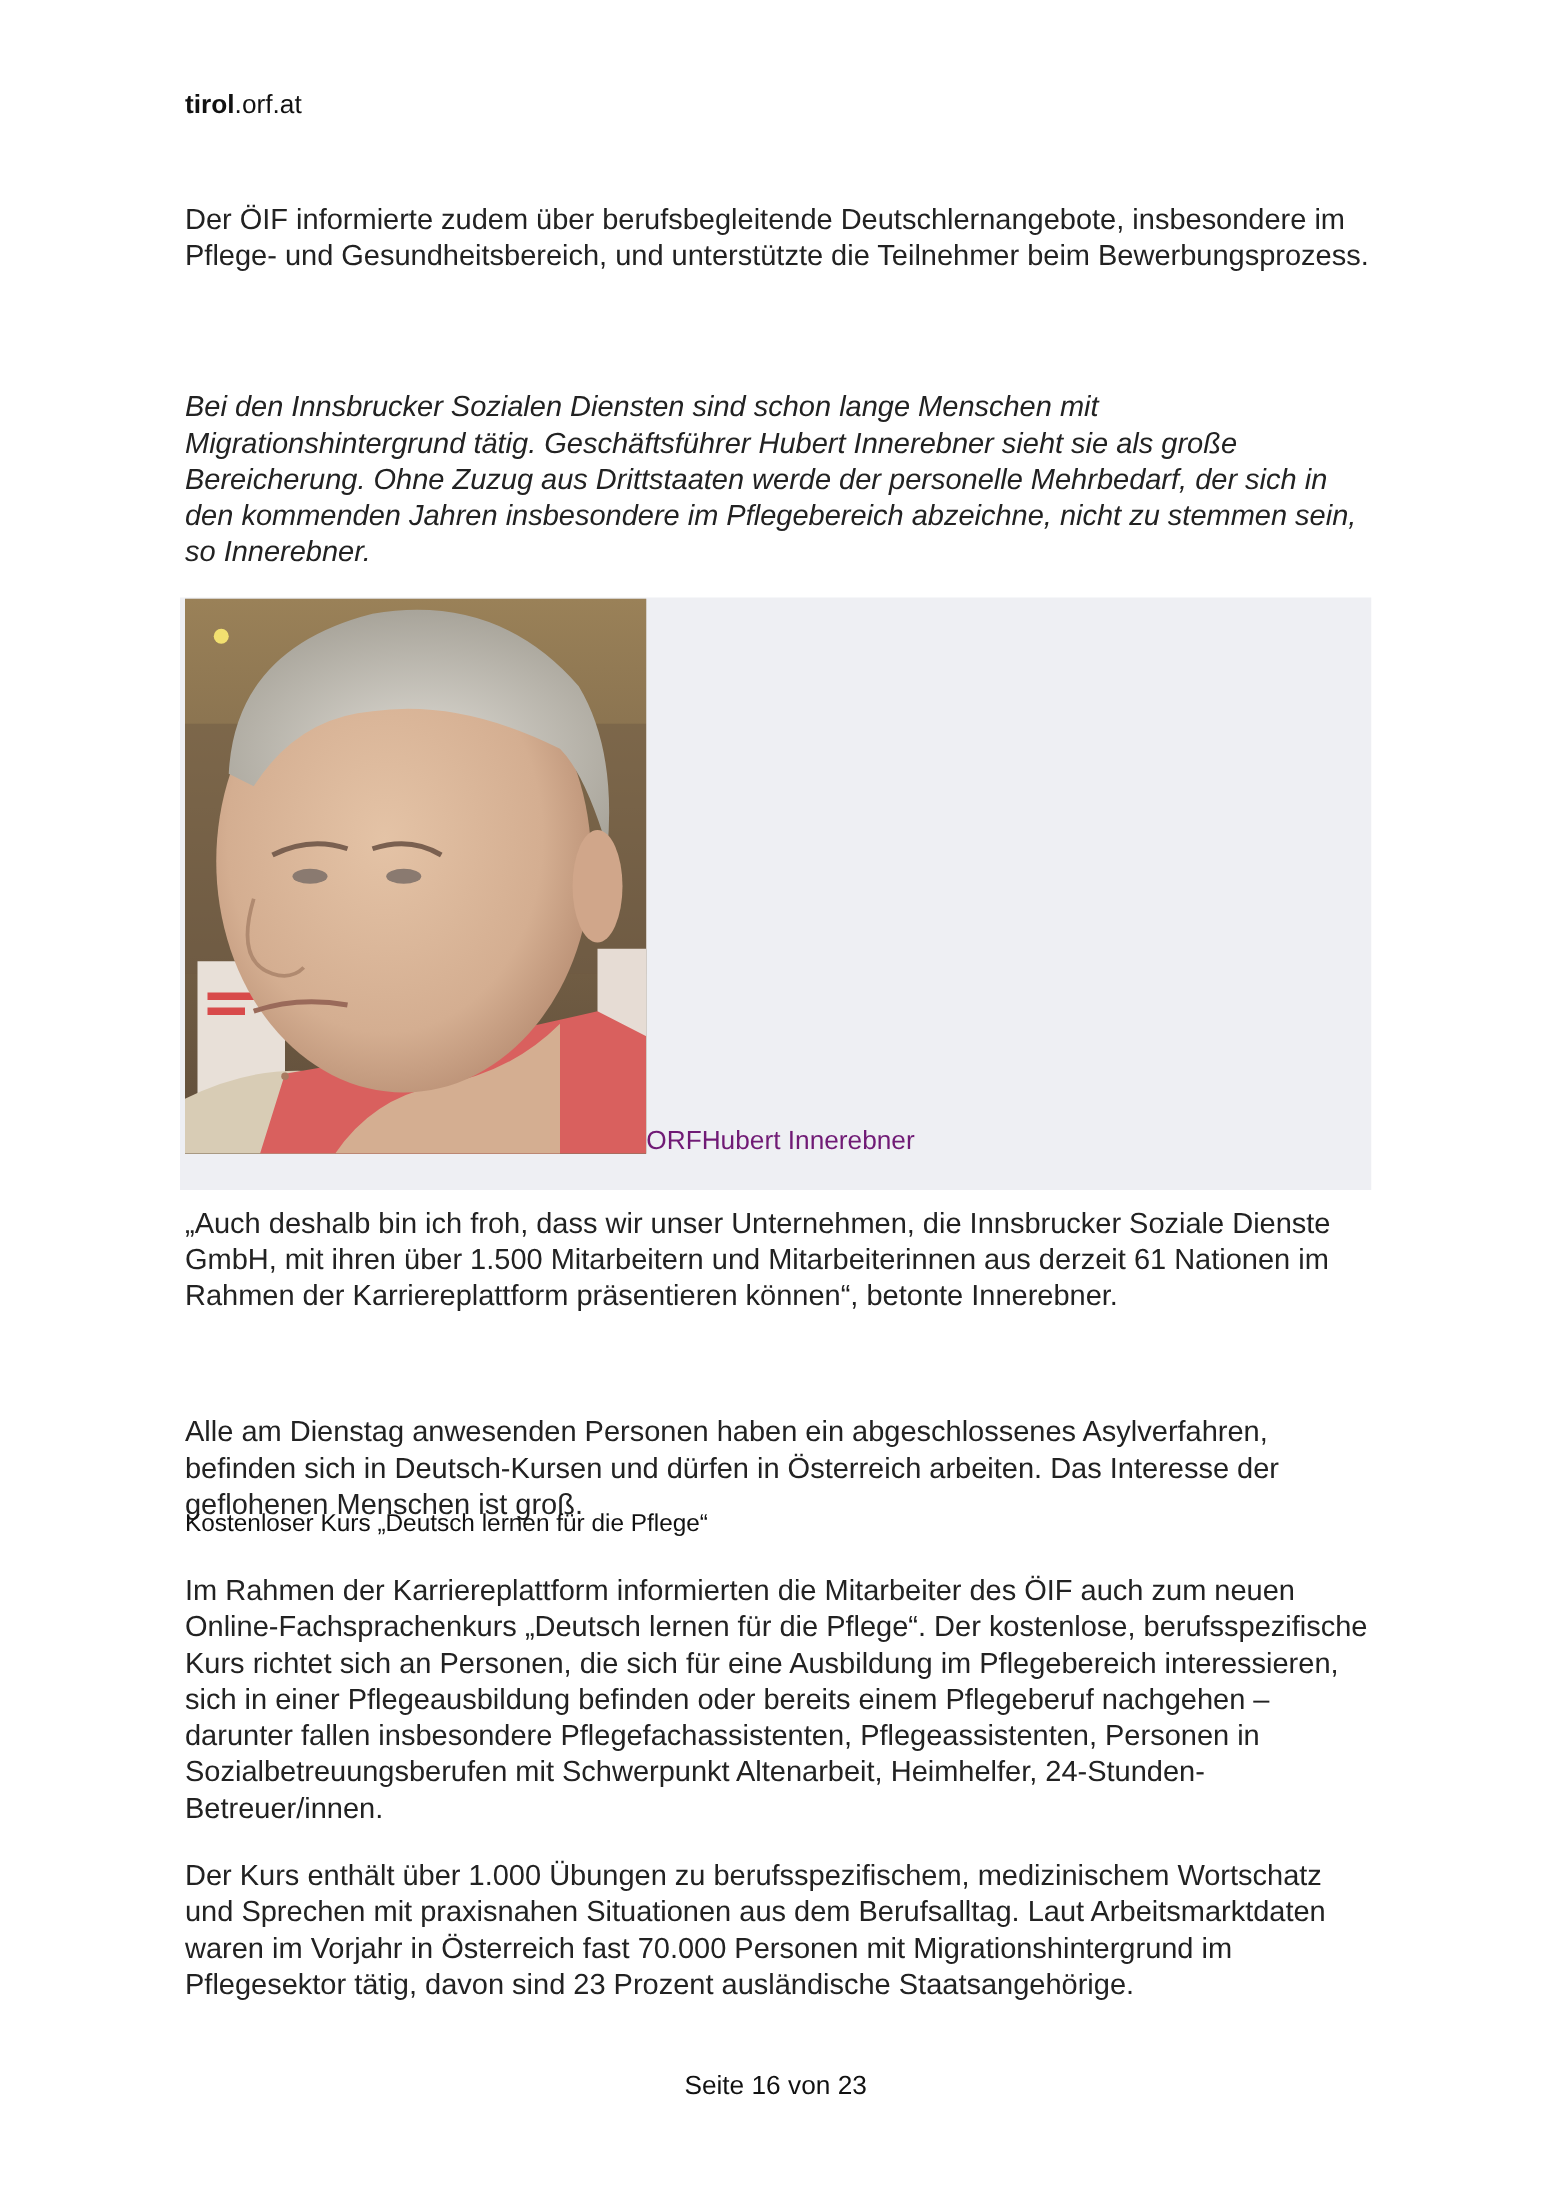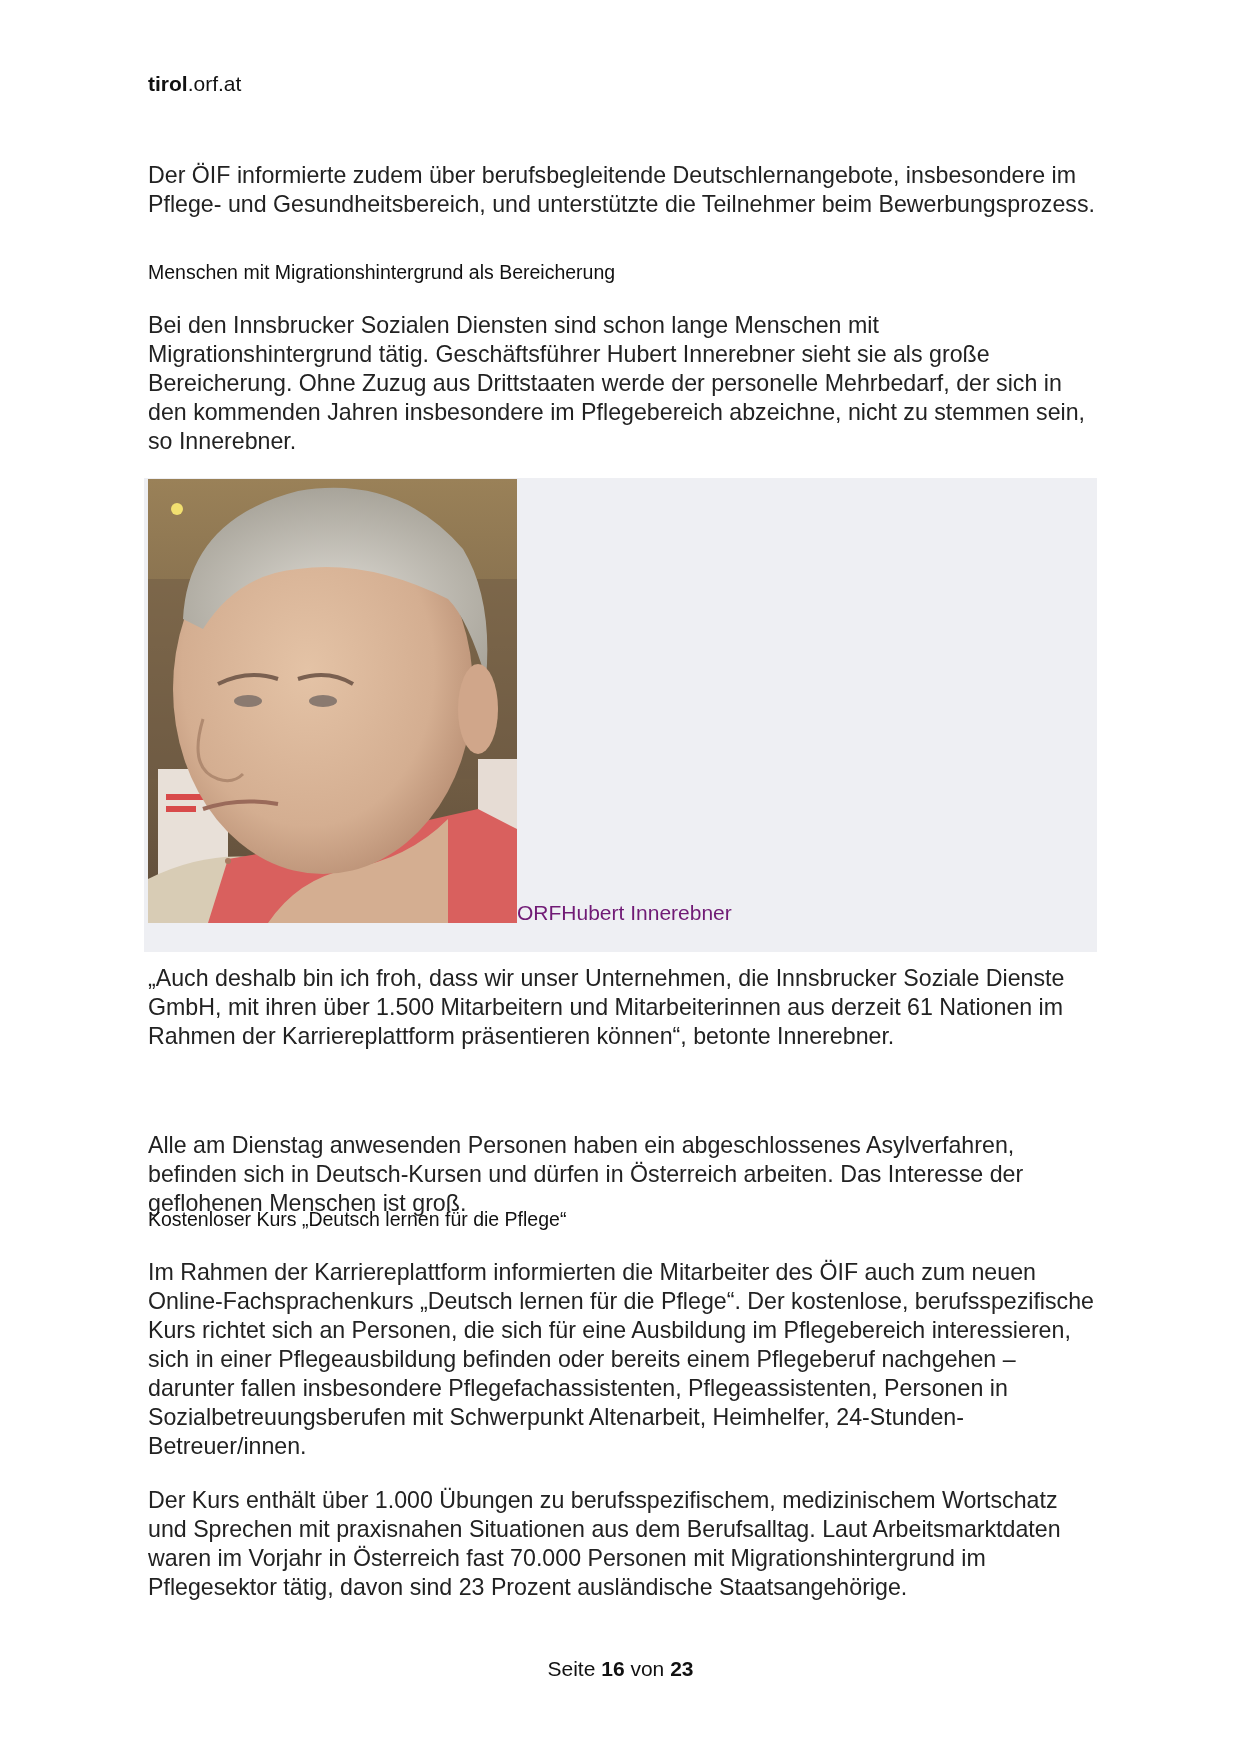--- a/index.html
+++ b/index.html
@@ -7,36 +7,35 @@
            font-family: "Liberation Sans", sans-serif; color: #222222; }
     .page { position: absolute; left: 0; top: 0; width: 1241px; height: 1754px; padding-left: 48px; }
     .site-header { position: absolute; left: 148px; top: 72px; font-size: 21px; color: #111111; }
     .site-header b { font-weight: bold; }
     .body-text { position: absolute; left: 148px; width: 950px; font-size: 23.2px; line-height: 29px; color: #222222; margin: 0; }
     .subhead { position: absolute; left: 148px; font-size: 19.5px; color: #111111; margin: 0; }
     .figure { position: absolute; left: 144px; top: 478px; width: 953px; height: 474px; background: #eeeff3; }
     .photo { position: absolute; left: 4px; top: 1px; width: 369px; height: 444px; overflow: hidden; background: #8a7350; }
     .caption { position: absolute; left: 373px; top: 423px; font-size: 21px; color: #701a75; white-space: nowrap; }
     .footer { position: absolute; left: 0; width: 1241px; top: 1657px; text-align: center; font-size: 21px; color: #111111; }
-    .footer b { font-weight: bold; }
+    .footer b { font-weight: normal; }
   </style>
 </head>
 <body>
 
 <div class="page">
 
   <div class="site-header">
     <b>tirol</b><span>.orf.at</span>
   </div>
 
   <p class="body-text" style="top:161px;">Der ÖIF informierte zudem über berufsbegleitende Deutschlernangebote, insbesondere im Pflege- und Gesundheitsbereich, und unterstützte die Teilnehmer beim Bewerbungsprozess.</p>
 
-  <p class="subhead" style="top:261px;">Menschen mit Migrationshintergrund als Bereicherung</p>
 
-  <p class="body-text" style="top:311px;">Bei den Innsbrucker Sozialen Diensten sind schon lange Menschen mit Migrationshintergrund tätig. Geschäftsführer Hubert Innerebner sieht sie als große Bereicherung. Ohne Zuzug aus Drittstaaten werde der personelle Mehrbedarf, der sich in den kommenden Jahren insbesondere im Pflegebereich abzeichne, nicht zu stemmen sein, so Innerebner.</p>
+  <p class="body-text" style="top:311px;font-style:italic;">Bei den Innsbrucker Sozialen Diensten sind schon lange Menschen mit Migrationshintergrund tätig. Geschäftsführer Hubert Innerebner sieht sie als große Bereicherung. Ohne Zuzug aus Drittstaaten werde der personelle Mehrbedarf, der sich in den kommenden Jahren insbesondere im Pflegebereich abzeichne, nicht zu stemmen sein, so Innerebner.</p>
 
   <div class="figure">
     <div class="photo">
       <svg width="369" height="444" viewBox="0 0 369 444" xmlns="http://www.w3.org/2000/svg">
         <defs>
           <linearGradient id="bg" x1="0" y1="0" x2="0" y2="1">
             <stop offset="0" stop-color="#9a8158"></stop>
             <stop offset="0.5" stop-color="#7a6548"></stop>
             <stop offset="1" stop-color="#5e4c3a"></stop>
           </linearGradient>

